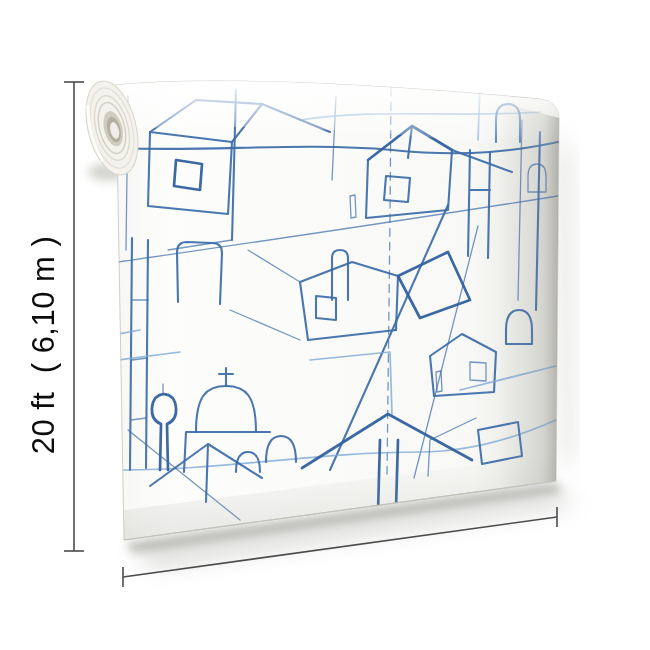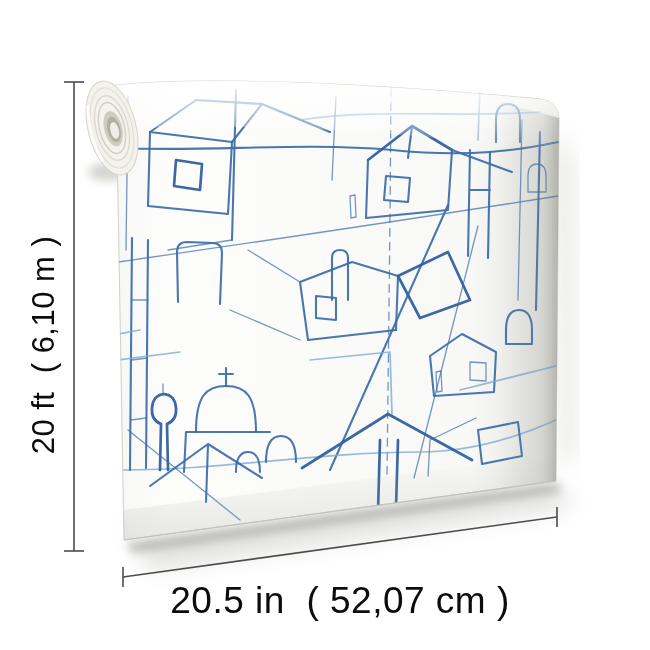--- a/index.html
+++ b/index.html
@@ -168,14 +168,13 @@
       <path class="dimline" d="M64,551 L84,551"></path>
     </g>
     <g>
       <path class="dimline" d="M123,577 L557,517"></path>
       <path class="dimline" d="M123,567 L123,587"></path>
       <path class="dimline" d="M557,507 L557,527"></path>
     </g>
   </svg>
 
   <div class="dim-label vertical">20 ft  ( 6,10 m )</div>
-  <div class="dim-label horizontal">20.5 in  ( 52,07 cm )</div>
 </div>
 
 </body></html>

